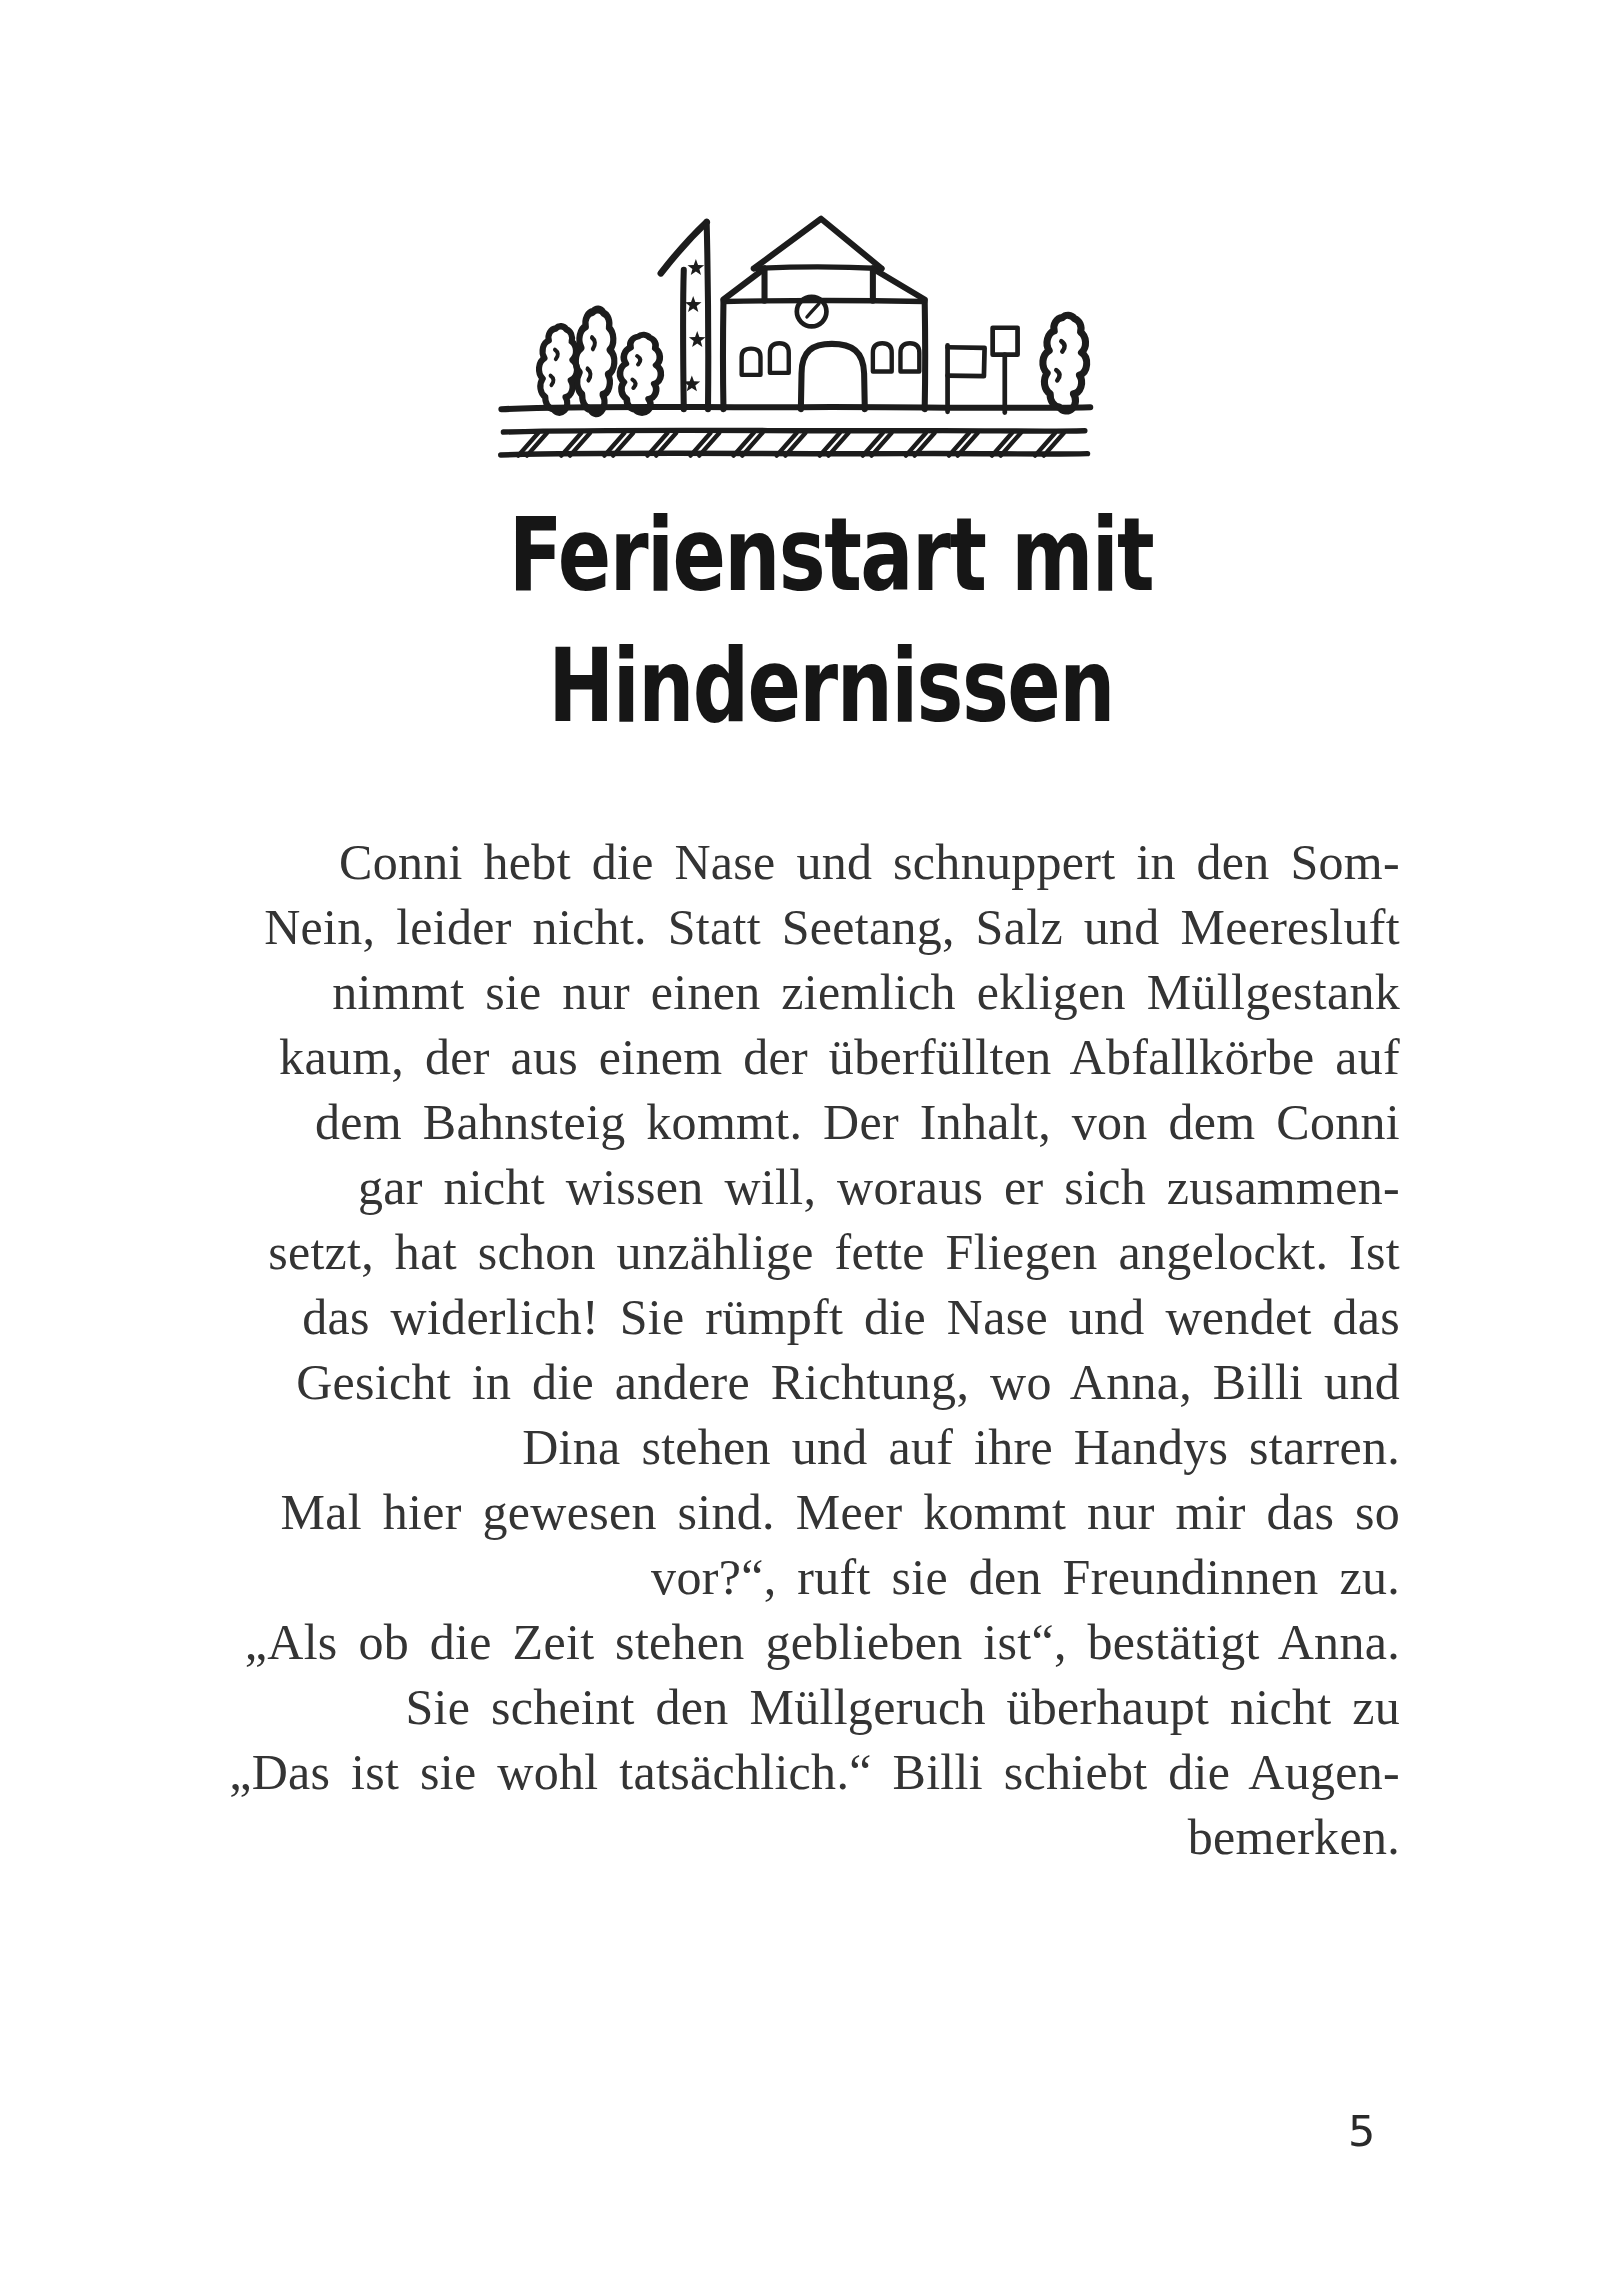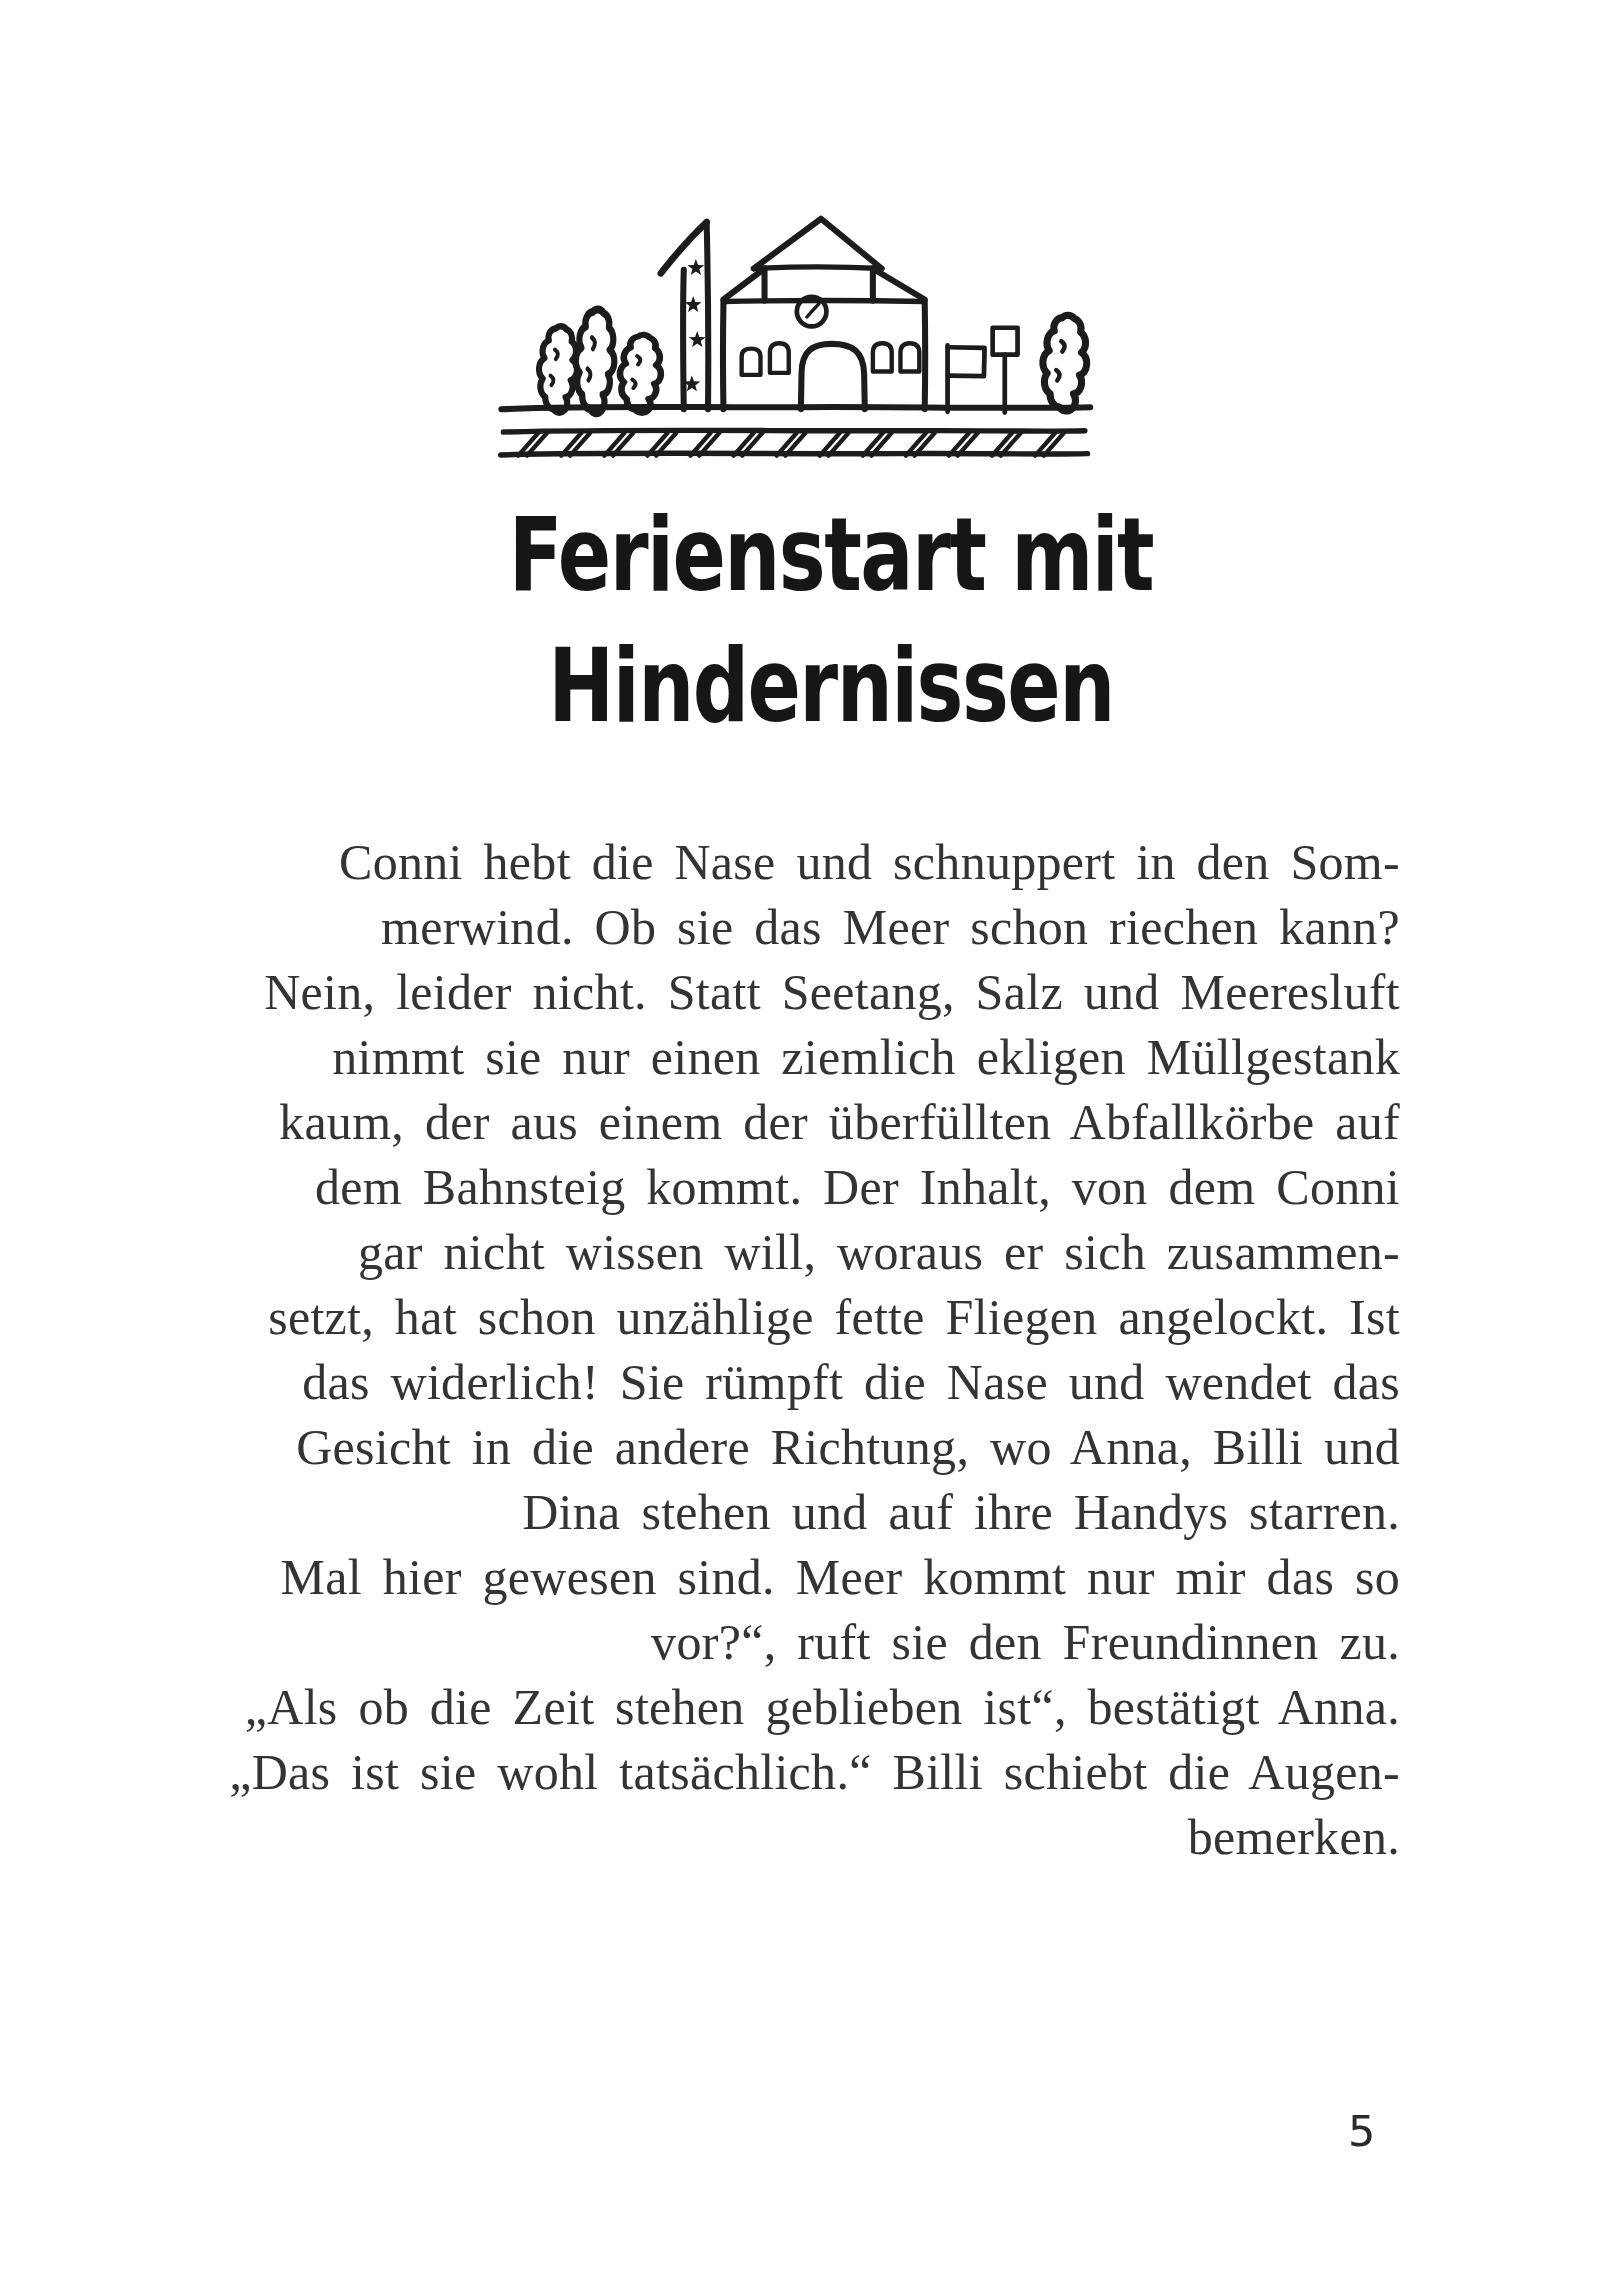--- a/index.html
+++ b/index.html
@@ -155,33 +155,33 @@
     </svg>
   </div>
 
   <div class="title-block">
     <div class="title-line">Ferienstart mit</div>
     <div class="title-line">Hindernissen</div>
   </div>
 
   <div class="body-block">
     <div class="line">Conni hebt die Nase und schnuppert in den Som-</div>
-    <div class="line">merwind. Ob sie das Meer schon riechen kann?</div>
     <div class="line">Nein, leider nicht. Statt Seetang, Salz und Meeresluft</div>
     <div class="line">nimmt sie nur einen ziemlich ekligen Müllgestank</div>
     <div class="line">kaum, der aus einem der überfüllten Abfallkörbe auf</div>
     <div class="line">dem Bahnsteig kommt. Der Inhalt, von dem Conni</div>
     <div class="line">gar nicht wissen will, woraus er sich zusammen-</div>
     <div class="line">setzt, hat schon unzählige fette Fliegen angelockt. Ist</div>
     <div class="line">das widerlich! Sie rümpft die Nase und wendet das</div>
     <div class="line">Gesicht in die andere Richtung, wo Anna, Billi und</div>
     <div class="line">Dina stehen und auf ihre Handys starren.</div>
     <div class="line">Mal hier gewesen sind. Meer kommt nur mir das so</div>
     <div class="line">vor?“, ruft sie den Freundinnen zu.</div>
     <div class="line hang">„Als ob die Zeit stehen geblieben ist“, bestätigt Anna.</div>
+    <div class="line">Sie scheint den Müllgeruch überhaupt nicht zu</div>
     <div class="line hang">„Das ist sie wohl tatsächlich.“ Billi schiebt die Augen-</div>
     <div class="line">bemerken.</div>
   </div>
 
   <div class="page-number">5</div>
 
 </div>
 
 
 </body></html>

